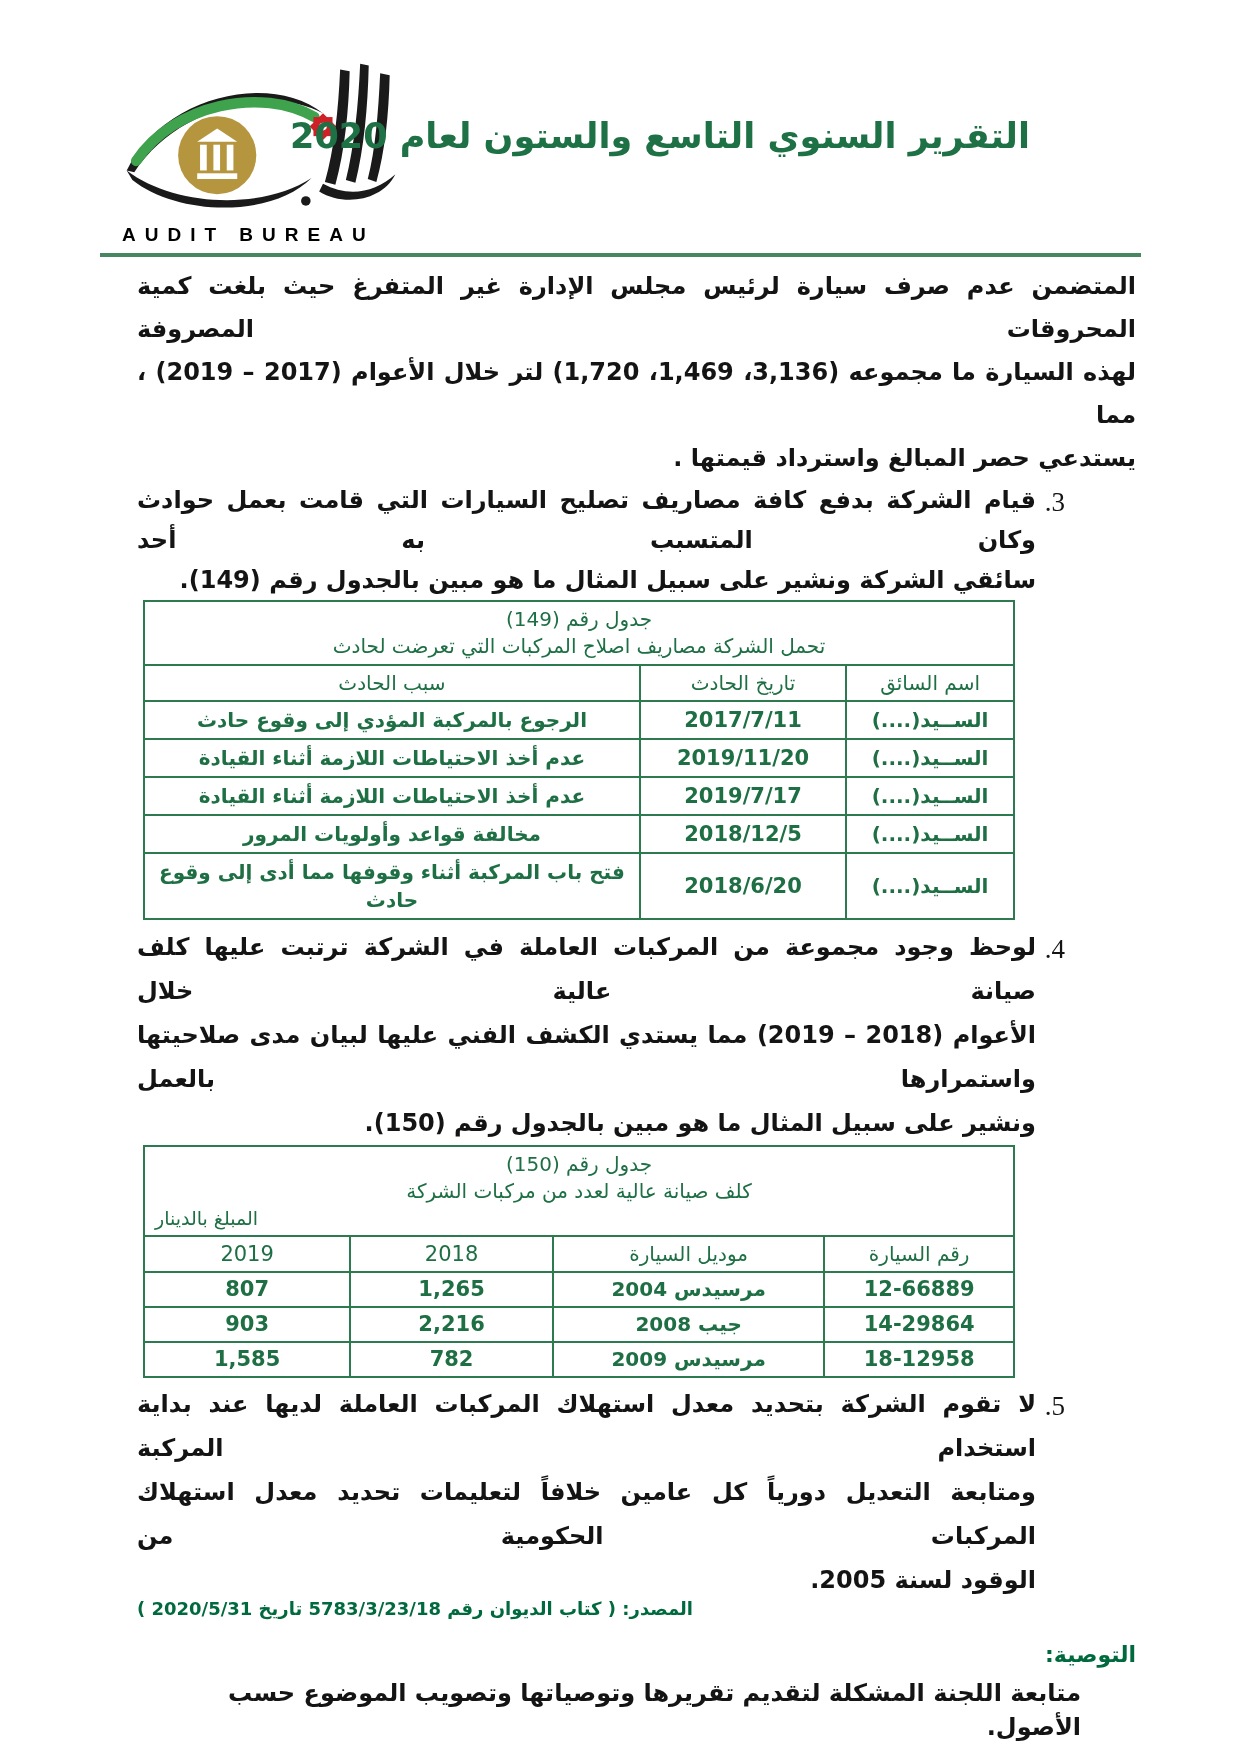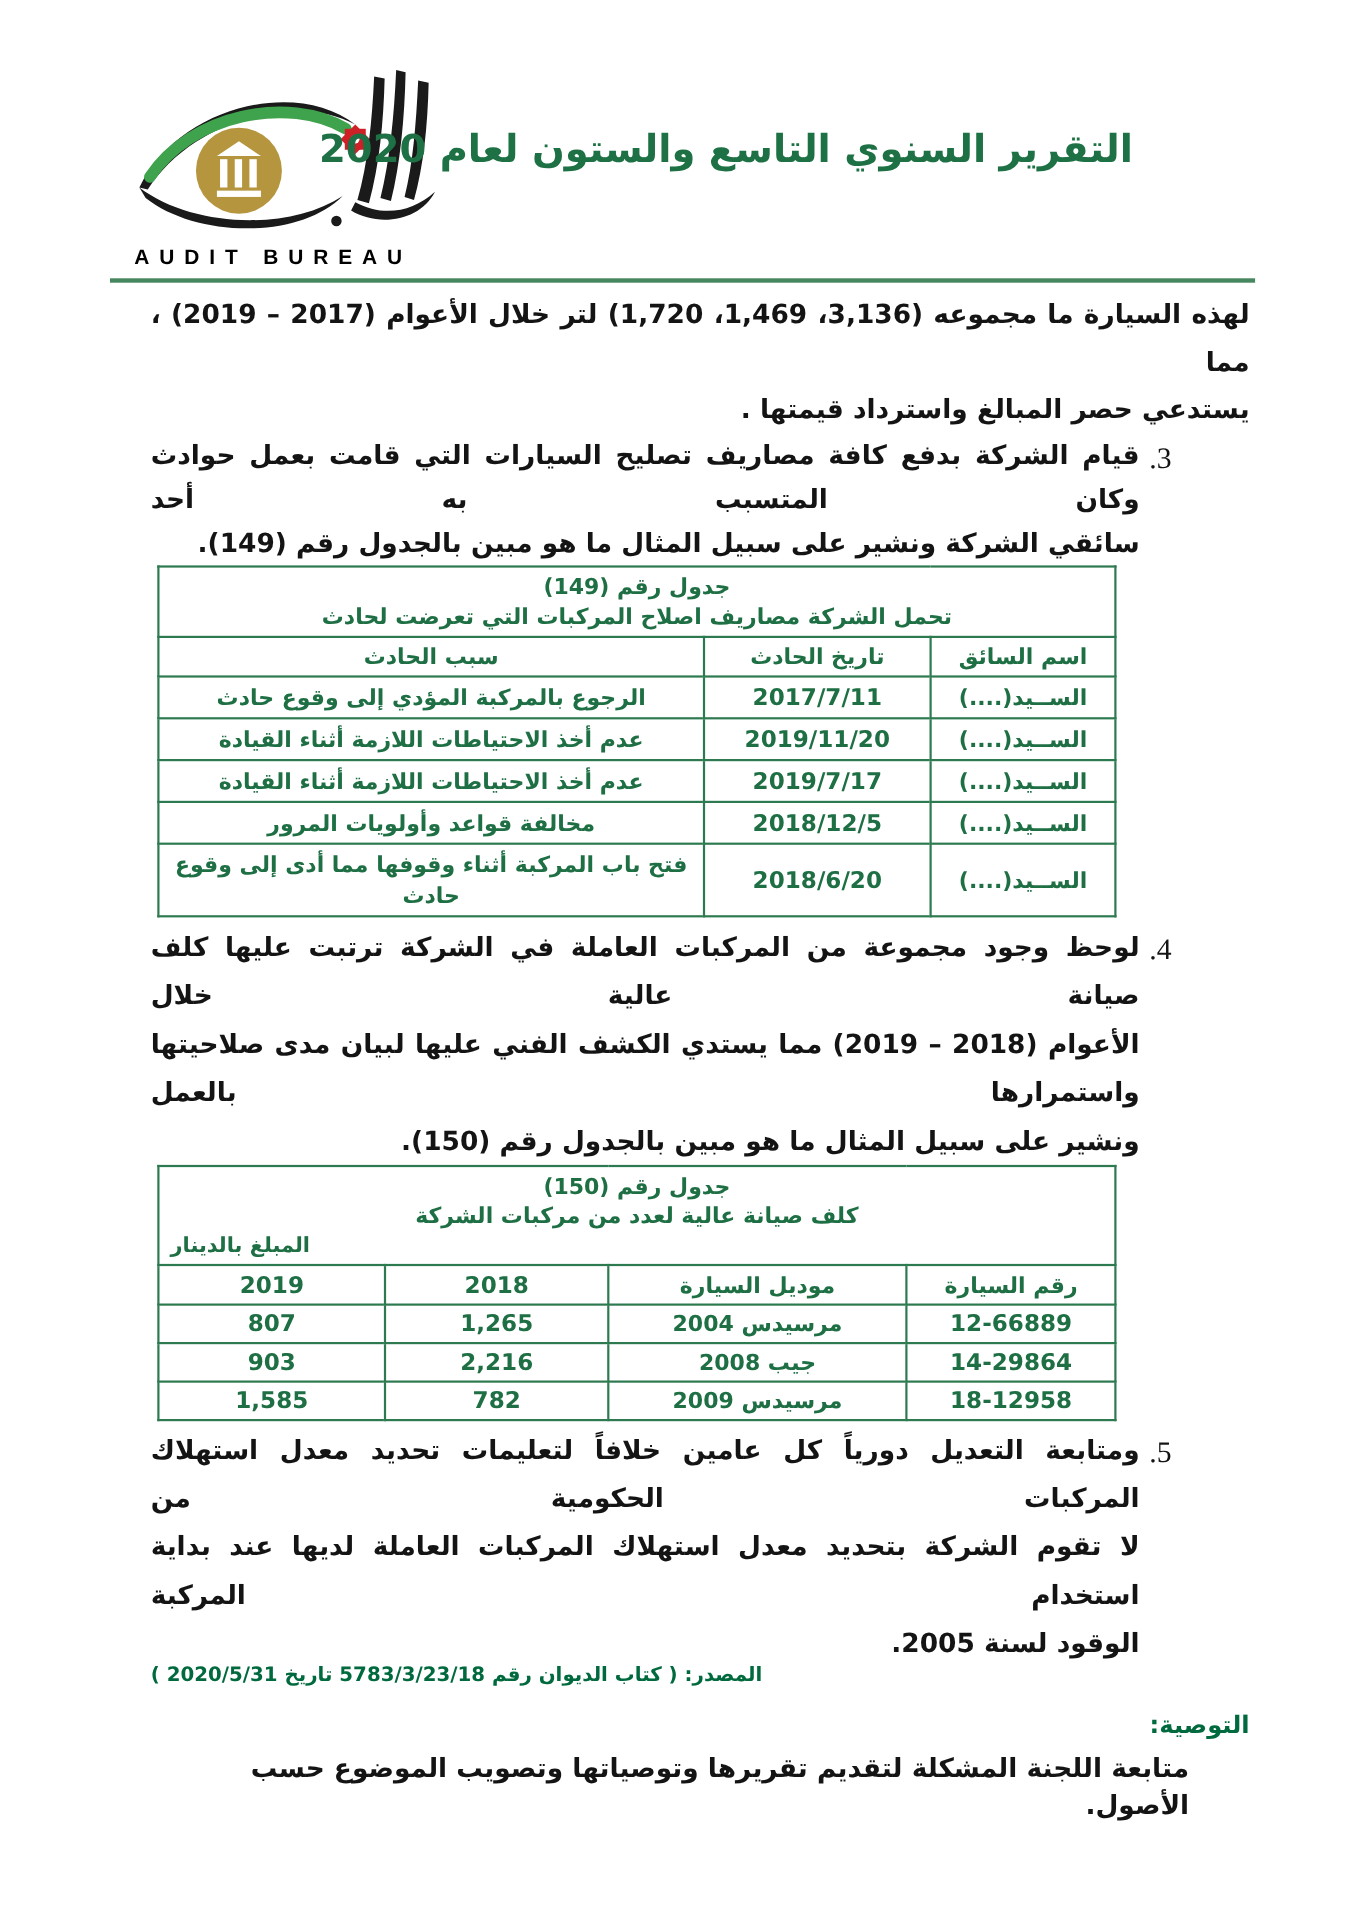--- a/index.html
+++ b/index.html
@@ -49,21 +49,21 @@
     width:872px;
     margin:0 121px 0 auto;
     direction:rtl;
     color:#1e6f44;
     font-size:20px;font-weight:bold;
   }
   table.gtbl,.gtbl th,.gtbl td{border:2px solid #2e7a50;}
   .gtbl .band{padding:4px 6px;text-align:center;}
   .band-line{line-height:27px;}
   .unit-note{text-align:left;line-height:26px;padding-left:4px;font-size:19px;}
-  .gtbl th{padding:4px 6px;line-height:26px;font-weight:bold;}
+  .gtbl th{padding:4px 6px;line-height:26px;font-weight:normal;}
   .gtbl td{padding:3px 8px;line-height:27px;text-align:center;}
   .t149{margin-top:-7px;}
   .t149 td{line-height:28px;padding:4px 8px;}
   .t150{margin-top:-15px;border-radius:15px;}
   .num{direction:ltr;font-size:21px;}
   
   .c149-0{width:19.3%;} .c149-1{width:23.7%;} .c149-2{width:57%;}
   .c150-0{width:21.8%;} .c150-1{width:31.2%;} .c150-2{width:23.3%;} .c150-3{width:23.7%;}
   
   .source-line{
@@ -109,20 +109,21 @@
       <circle cx="196" cy="150" r="5" fill="#1a1a1a"></circle>
     </svg>
     <div class="logo-latin">AUDIT BUREAU</div>
     <div class="report-title">التقرير السنوي التاسع والستون لعام 2020</div>
   </div>
   <div class="green-rule"></div>
 
   <div class="main">
 
     <div class="intro">
+      <div class="jline">المتضمن عدم صرف سيارة لرئيس مجلس الإدارة غير المتفرغ حيث بلغت كمية المحروقات المصروفة</div>
       <div class="jline">لهذه السيارة ما مجموعه (3,136، 1,469، 1,720) لتر خلال الأعوام (2017 – 2019) ، مما</div>
       <div class="rline">يستدعي حصر المبالغ واسترداد قيمتها .</div>
     </div>
 
     <div class="list-item">
       <span class="item-number">3.</span>
       <div class="jline">قيام الشركة بدفع كافة مصاريف تصليح السيارات التي قامت بعمل حوادث وكان المتسبب به أحد</div>
       <div class="rline">سائقي الشركة ونشير على سبيل المثال ما هو مبين بالجدول رقم (149).</div>
     </div>
 
@@ -209,22 +210,22 @@
             <td class="num">18-12958</td>
             <td>مرسيدس 2009</td>
             <td class="num">782</td>
             <td class="num">1,585</td>
           </tr>
         </tbody>
     </table>
 
     <div class="list-item li-5">
       <span class="item-number">5.</span>
+      <div class="jline">لا تقوم الشركة بتحديد معدل استهلاك المركبات العاملة لديها عند بداية استخدام المركبة</div>
       <div class="jline">ومتابعة التعديل دورياً كل عامين خلافاً لتعليمات تحديد معدل استهلاك المركبات الحكومية من</div>
-      <div class="jline">لا تقوم الشركة بتحديد معدل استهلاك المركبات العاملة لديها عند بداية استخدام المركبة</div>
       <div class="rline">الوقود لسنة 2005.</div>
     </div>
 
     <div class="source-line">المصدر: ( كتاب الديوان رقم 5783/3/23/18 تاريخ 2020/5/31 )</div>
 
     <div class="green-heading">التوصية:</div>
     <div class="rec-text">متابعة اللجنة المشكلة لتقديم تقريرها وتوصياتها وتصويب الموضوع حسب الأصول.</div>
 
   </div>
 </div>

